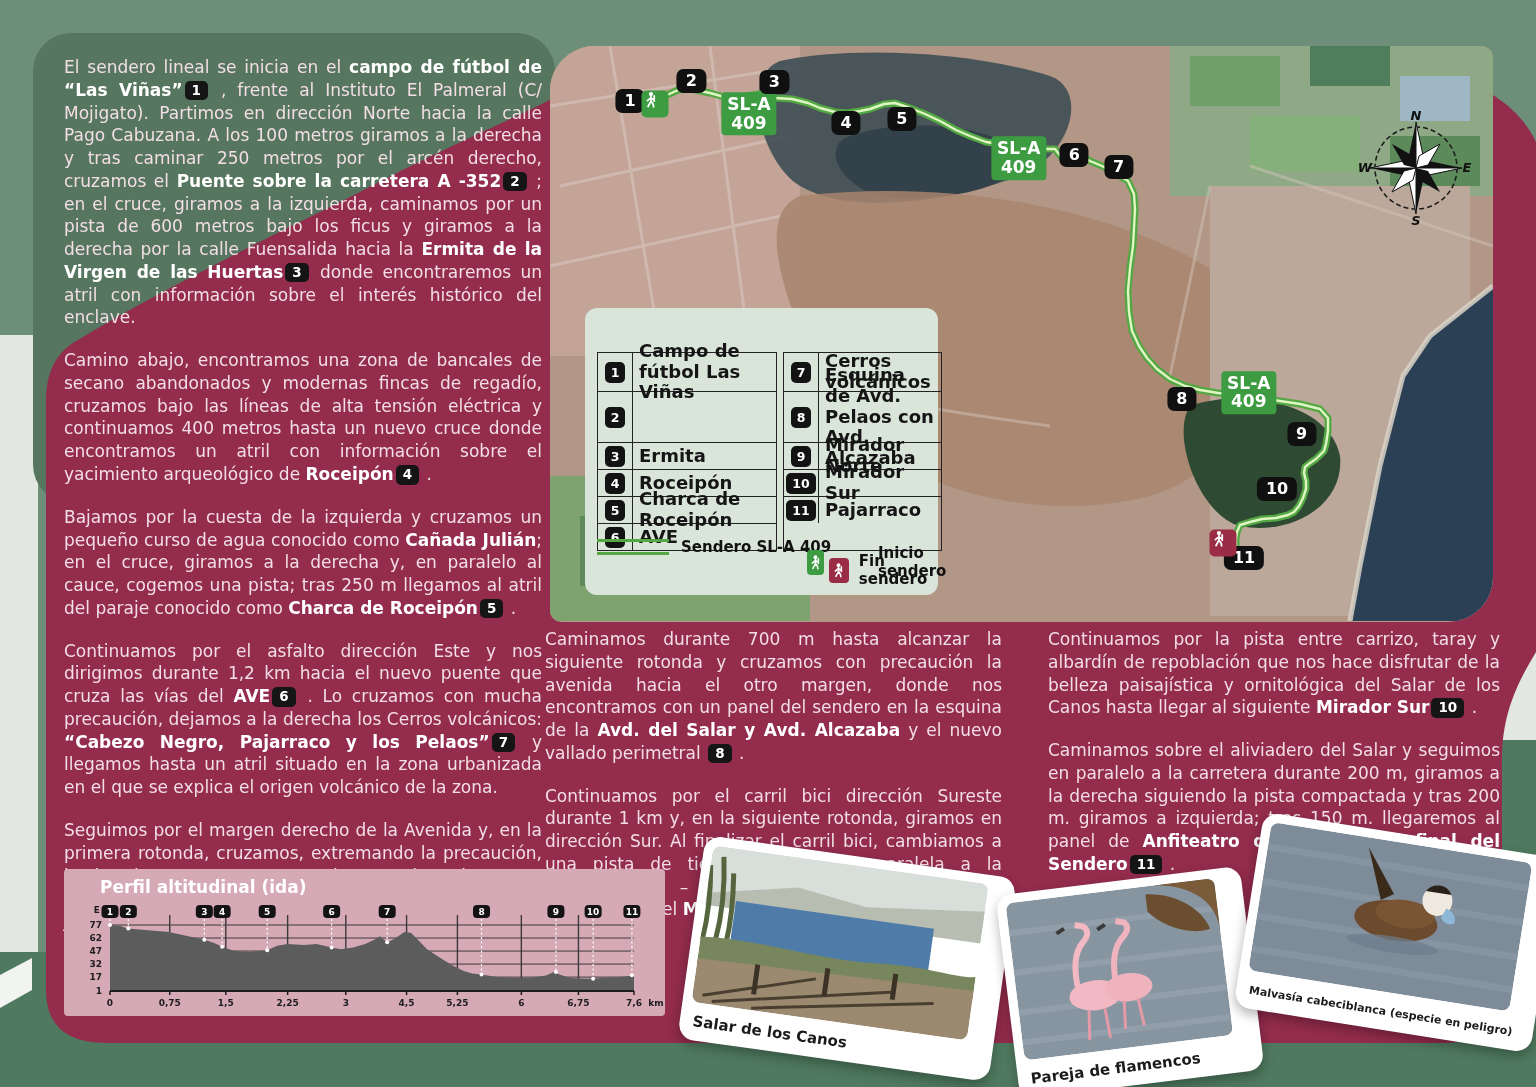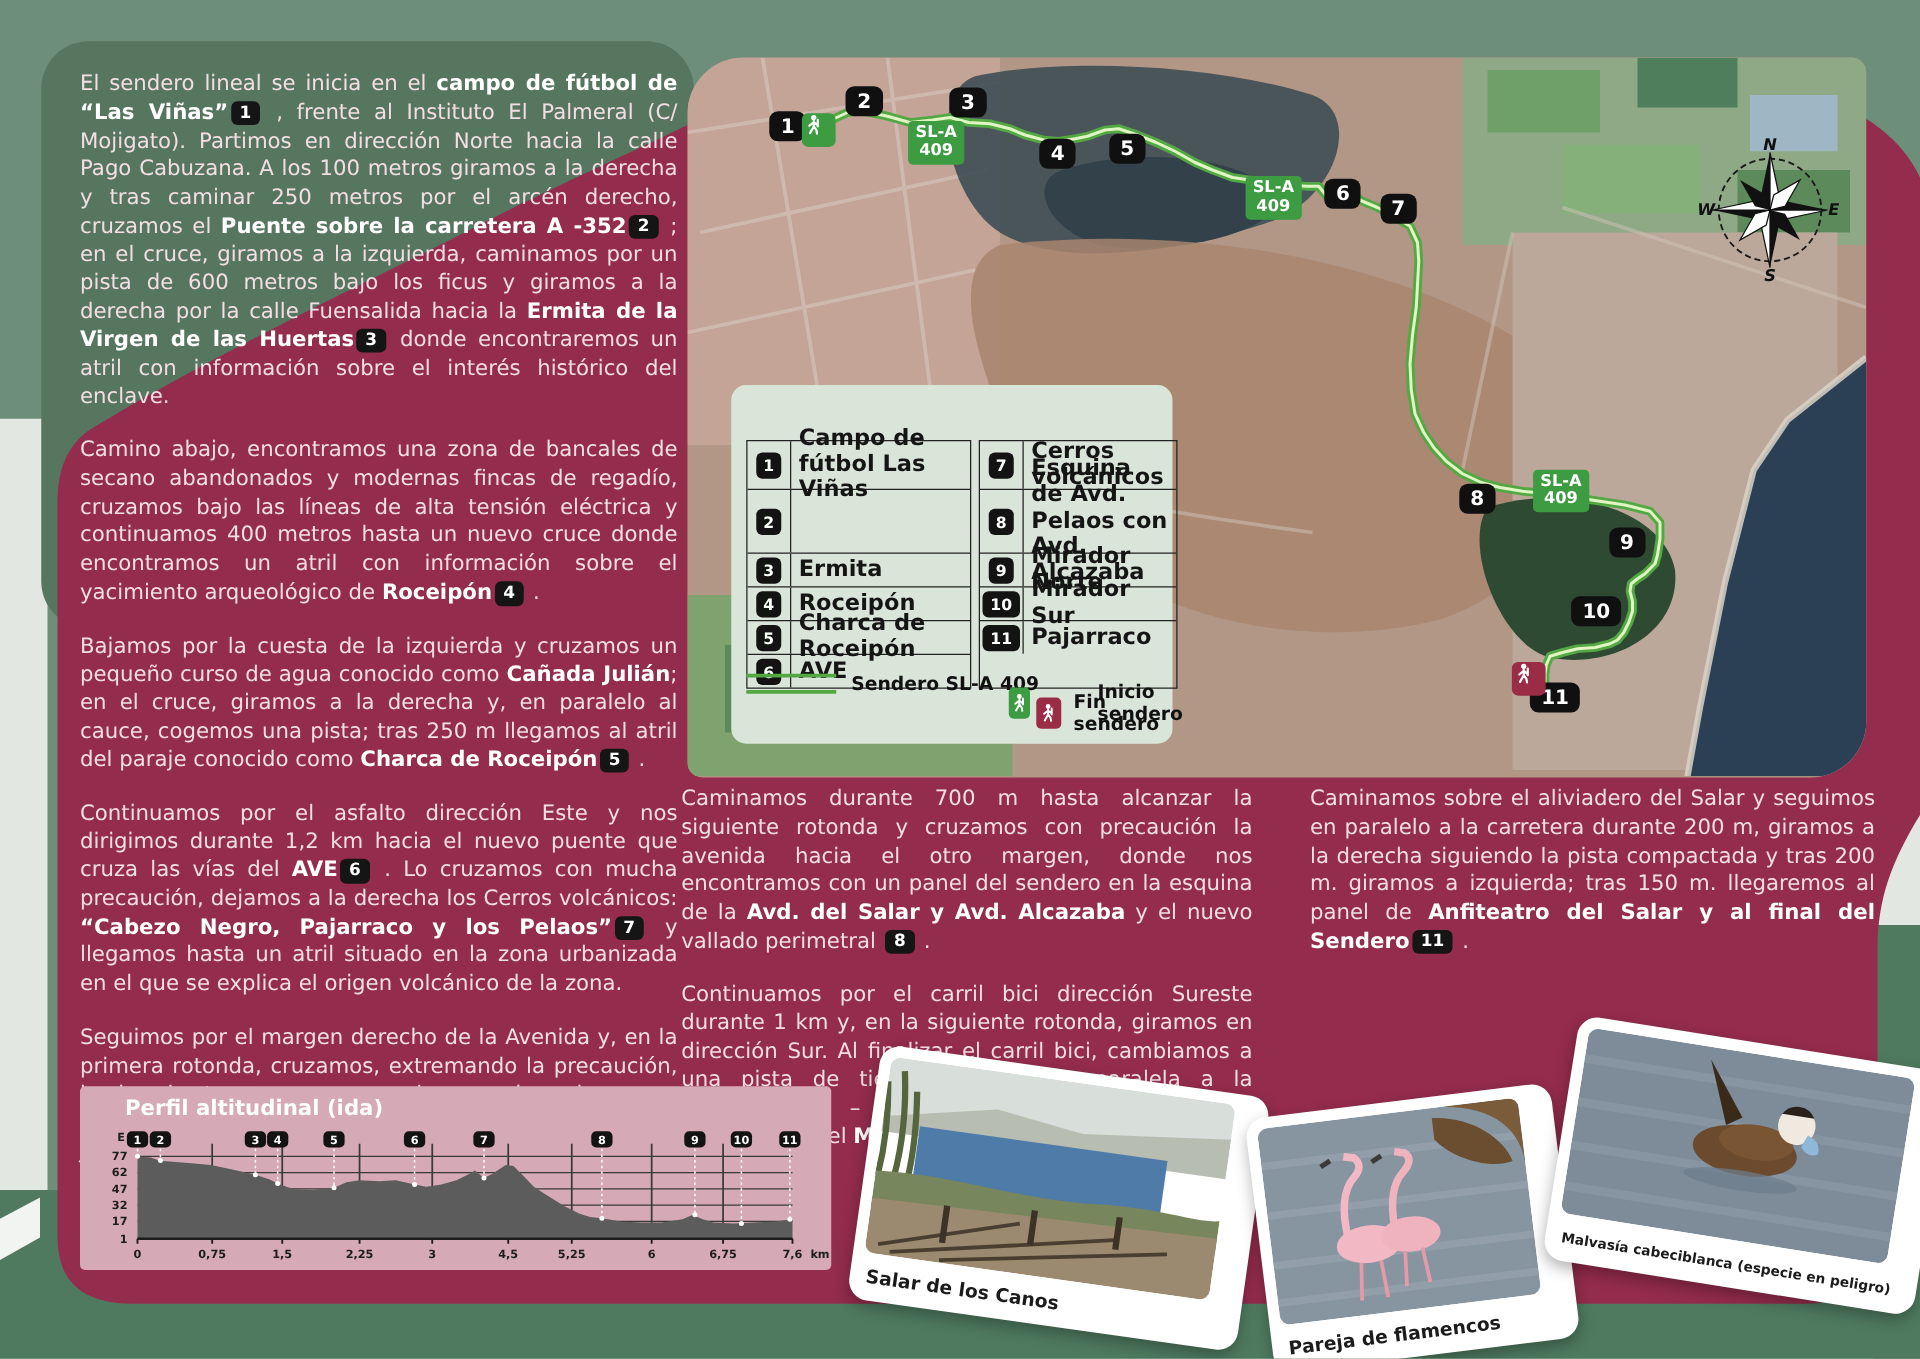--- a/index.html
+++ b/index.html
@@ -15,21 +15,21 @@
   .col-left{left:64px;top:56px;width:478px;}
   .col-mid{left:545px;top:628px;width:457px;}
   .col-right{left:1048px;top:628px;width:452px;}
   
   .map{position:absolute;left:550px;top:46px;width:943px;height:576px;
        border-radius:45px 12px 45px 12px;overflow:hidden;background:#B29786;}
   .map svg{position:absolute;inset:0;}
   .mk{position:absolute;transform:translate(-50%,-50%);background:#101010;color:#fff;
       font-weight:bold;font-size:16px;line-height:1;padding:4px 9px;border-radius:7px;z-index:5;}
   .slb{position:absolute;transform:translate(-50%,-50%);background:#3D9C41;color:#fff;
-       font-weight:bold;font-size:13px;line-height:1.1;padding:3px 6px;border-radius:4px;
+       font-weight:bold;font-size:17px;line-height:1.1;padding:3px 6px;border-radius:4px;
        text-align:center;white-space:pre-line;z-index:4;}
   .hk{position:absolute;transform:translate(-50%,-50%);width:27px;height:27px;border-radius:5px;
       display:flex;align-items:center;justify-content:center;z-index:5;}
   .hk-start{background:#3D9C41;}
   .hk-end{background:#9B2C46;}
   .compass{position:absolute;transform:translate(-50%,-50%);z-index:4;}
   
   .legend{position:absolute;left:585px;top:308px;width:353px;height:287px;background:#DAE5DA;
           border-radius:12px;z-index:6;color:#151515;}
   .legend h2{margin:10px 0 0 14px;font-size:22px;letter-spacing:.5px;color:#111;}
@@ -262,20 +262,21 @@
         </span>
       <span>Fin sendero</span>
     </div>
   </div>
 
   <div class="col col-mid">
     <p>Caminamos durante 700 m hasta alcanzar la siguiente rotonda y cruzamos con precaución la avenida hacia el otro margen, donde nos encontramos con un panel del sendero en la esquina de la <b>Avd. del Salar y Avd. Alcazaba</b> y el nuevo vallado perimetral <span class="nb">8</span> .</p>
     <p>Continuamos por el carril bici dirección Sureste durante 1 km y, en la siguiente rotonda, giramos en dirección Sur. Al finalizar el carril bici, cambiamos a una pista de tierra compactada, paralela a la carretera AL – 7107.  A escasos 100 metros, encontramos el <b>Mirador Norte</b><span class="nb">9</span> .</p>
   </div>
   <div class="col col-right">
+    <p>Continuamos por la pista entre carrizo, taray y albardín de repoblación que nos hace disfrutar de la belleza paisajística y ornitológica del Salar de los Canos hasta llegar al siguiente <b>Mirador Sur</b><span class="nb">10</span> .</p>
     <p>Caminamos sobre el aliviadero del Salar y seguimos en paralelo a la carretera durante 200 m,  giramos a la derecha siguiendo la pista compactada y tras 200 m. giramos a izquierda; tras 150 m. llegaremos al panel de <b>Anfiteatro del Salar y al final del Sendero</b><span class="nb">11</span> .</p>
   </div>
 
   <div class="profile">
     <h3>Perfil altitudinal (ida)</h3>
     <svg id="profile-svg" width="601" height="147" viewBox="0 0 601 147">
         <line x1="105.736" y1="46" x2="105.736" y2="122" stroke="#3A3A3A" stroke-width="1.4"></line>
         <line x1="161.804" y1="46" x2="161.804" y2="122" stroke="#3A3A3A" stroke-width="1.4"></line>
         <line x1="223.63600000000002" y1="46" x2="223.63600000000002" y2="122" stroke="#3A3A3A" stroke-width="1.4"></line>
         <line x1="281.8" y1="46" x2="281.8" y2="122" stroke="#3A3A3A" stroke-width="1.4"></line>

